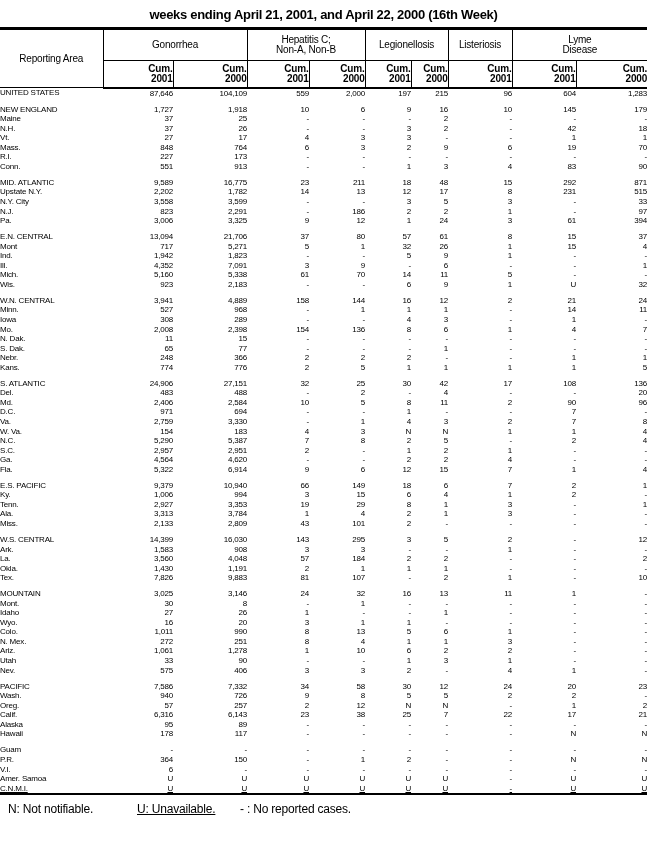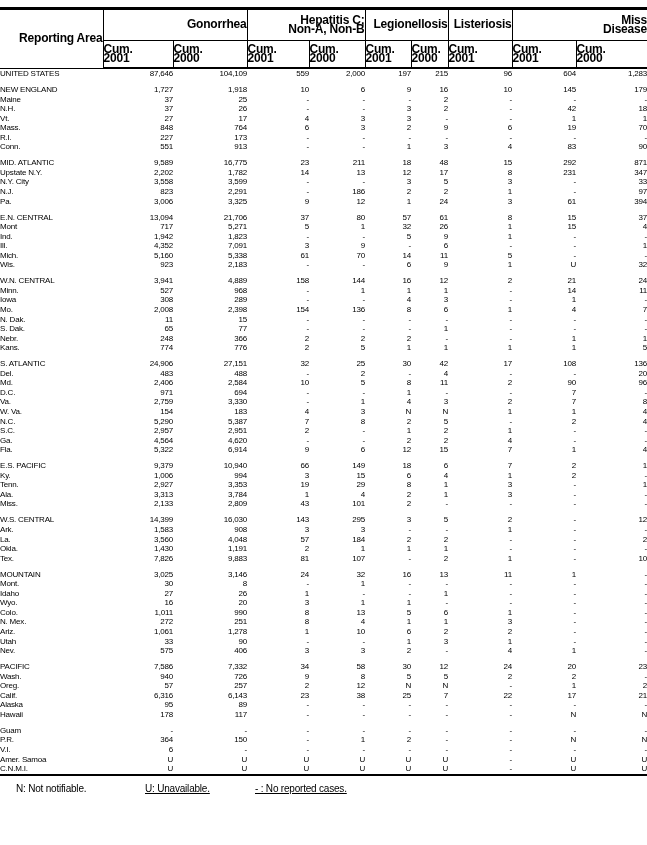--- a/index.html
+++ b/index.html
@@ -16,63 +16,63 @@
     border-collapse:collapse; table-layout:fixed; width:647px;
     margin-top:4px; border-top:3px solid #000;
   }
   table.stats th, table.stats td { padding:0; white-space:nowrap; }
   th.area-h {
     border-right:1.5px solid #000; border-bottom:2.5px solid #000;
     vertical-align:bottom; text-align:left; padding:0 0 3px 4px;
     font-size:8.5px; font-weight:bold; letter-spacing:-0.2px;
   }
   tr.grp-row th {
-    height:30px; font-size:12px; line-height:9.5px; font-weight:bold;
-    text-align:right; vertical-align:middle; letter-spacing:-0.2px;
+    height:30px; font-size:10px; line-height:9.5px; font-weight:normal;
+    text-align:center; vertical-align:middle; letter-spacing:-0.2px;
     border-right:1.5px solid #000; border-bottom:1.5px solid #000;
   }
   tr.grp-row th.last { border-right:none; }
   tr.grp-row th span { display:block; }
   tr.sub-row th {
-    height:26px; font-size:12px; line-height:9.5px; font-weight:bold;
-    text-align:left; vertical-align:middle; letter-spacing:-0.2px;
+    height:26px; font-size:10px; line-height:9.5px; font-weight:bold;
+    text-align:right; vertical-align:middle; letter-spacing:-0.2px;
     border-right:1.5px solid #000; border-bottom:2.5px solid #000;
   }
   tr.sub-row th:last-child { border-right:none; }
   tr.sub-row th div { display:block; }
   tbody tr.data td {
     font-size:8px; line-height:9.55px; height:9.55px; letter-spacing:-0.2px;
   }
   tbody tr.spacer td { height:6.5px; line-height:6.5px; }
   td.area { text-align:left; padding-left:4px; }
   td.val { text-align:right; }
   td.v1 { padding-right:20px; }
   td.v2 { padding-right:19px; }
   td.v3 { padding-right:14px; }
   td.v4 { padding-right:12px; }
   td.v5 { padding-right:7px; }
   td.v6 { padding-right:6px; }
   td.v7 { padding-right:8px; }
   td.v8 { padding-right:18px; }
   td.v9 { padding-right:29px; }
-  tbody tr:last-child td { border-bottom:2.5px solid #000; }
+  tbody tr:last-child td { border-bottom:2.5px solid #000;text-decoration:underline; }
   .footnotes {
-    position:relative; height:12px; margin-top:7px; font-size:10px;
+    position:relative; height:12px; margin-top:7px; font-size:12px;
     letter-spacing:-0.2px;
-    margin-left:8px;
   }
   .footnotes span { position:absolute; top:0; }
   .fn-n { left:8px; }
   .fn-u { left:137px;text-decoration:underline; }
-  .fn-dash { left:247px;text-decoration:underline; }
+  .fn-dash { left:240px; }
 </style>
 </head>
 <body>
 
 <div class="title">
+  <div>weeks ending April 21, 2001, and April 22, 2000 (16th Week)</div>
 </div>
 
 <table class="stats">
   <colgroup>
     <col style="width:103px">
       <col style="width:70px">
       <col style="width:74px">
     <col style="width:62px">
       <col style="width:56px">
       <col style="width:46px">
@@ -91,21 +91,21 @@
         <span>Hepatitis C;</span>
         <span>Non-A, Non-B</span>
       </th>
       <th colspan="2">
         <span>Legionellosis</span>
       </th>
       <th>
         <span>Listeriosis</span>
       </th>
       <th colspan="2" class="last">
-        <span>Miss</span>
+        <span>Lyme</span>
         <span>Disease</span>
       </th>
     </tr>
     <tr class="sub-row">
       <th>
           <div>Cum.</div>
           <div>2001</div>
         </th>
       <th>
           <div>Cum.</div>
@@ -259,21 +259,21 @@
       <tr class="data state">
         <td class="area">Upstate N.Y.</td>
         <td class="val v1">2,202</td>
         <td class="val v2">1,782</td>
         <td class="val v3">14</td>
         <td class="val v4">13</td>
         <td class="val v5">12</td>
         <td class="val v6">17</td>
         <td class="val v7">8</td>
         <td class="val v8">231</td>
-        <td class="val v9">347</td>
+        <td class="val v9">515</td>
       </tr>
       <tr class="data state">
         <td class="area">N.Y. City</td>
         <td class="val v1">3,558</td>
         <td class="val v2">3,599</td>
         <td class="val v3">-</td>
         <td class="val v4">-</td>
         <td class="val v5">3</td>
         <td class="val v6">5</td>
         <td class="val v7">3</td>

